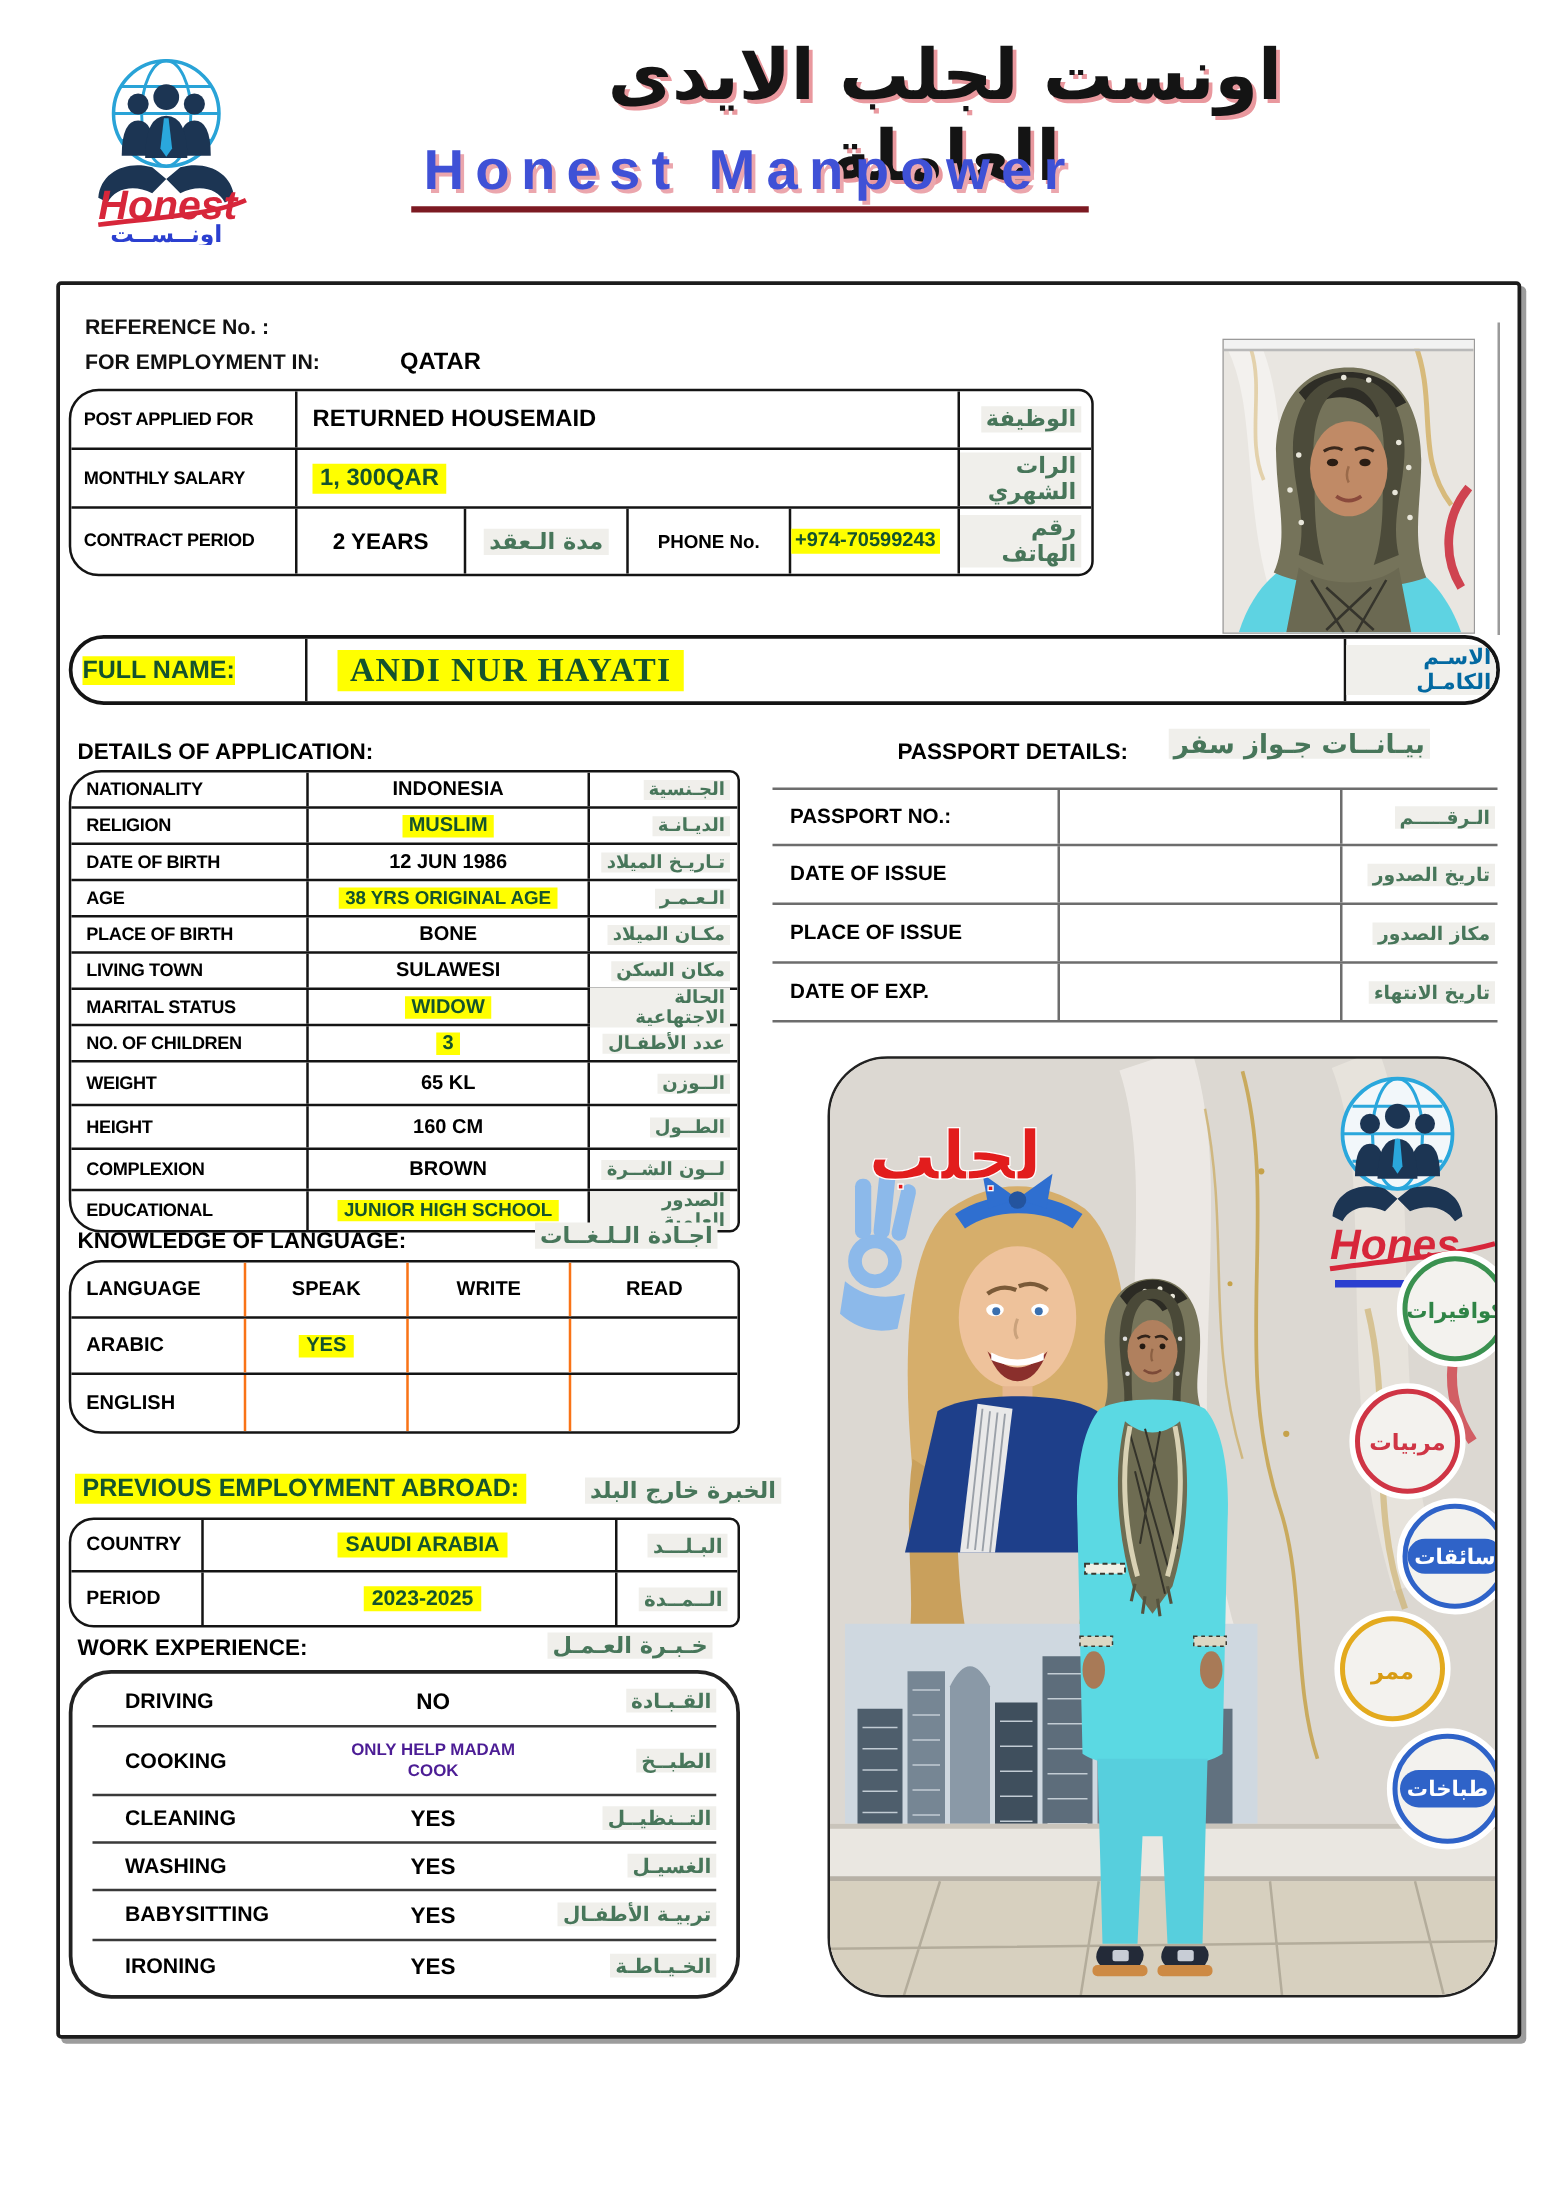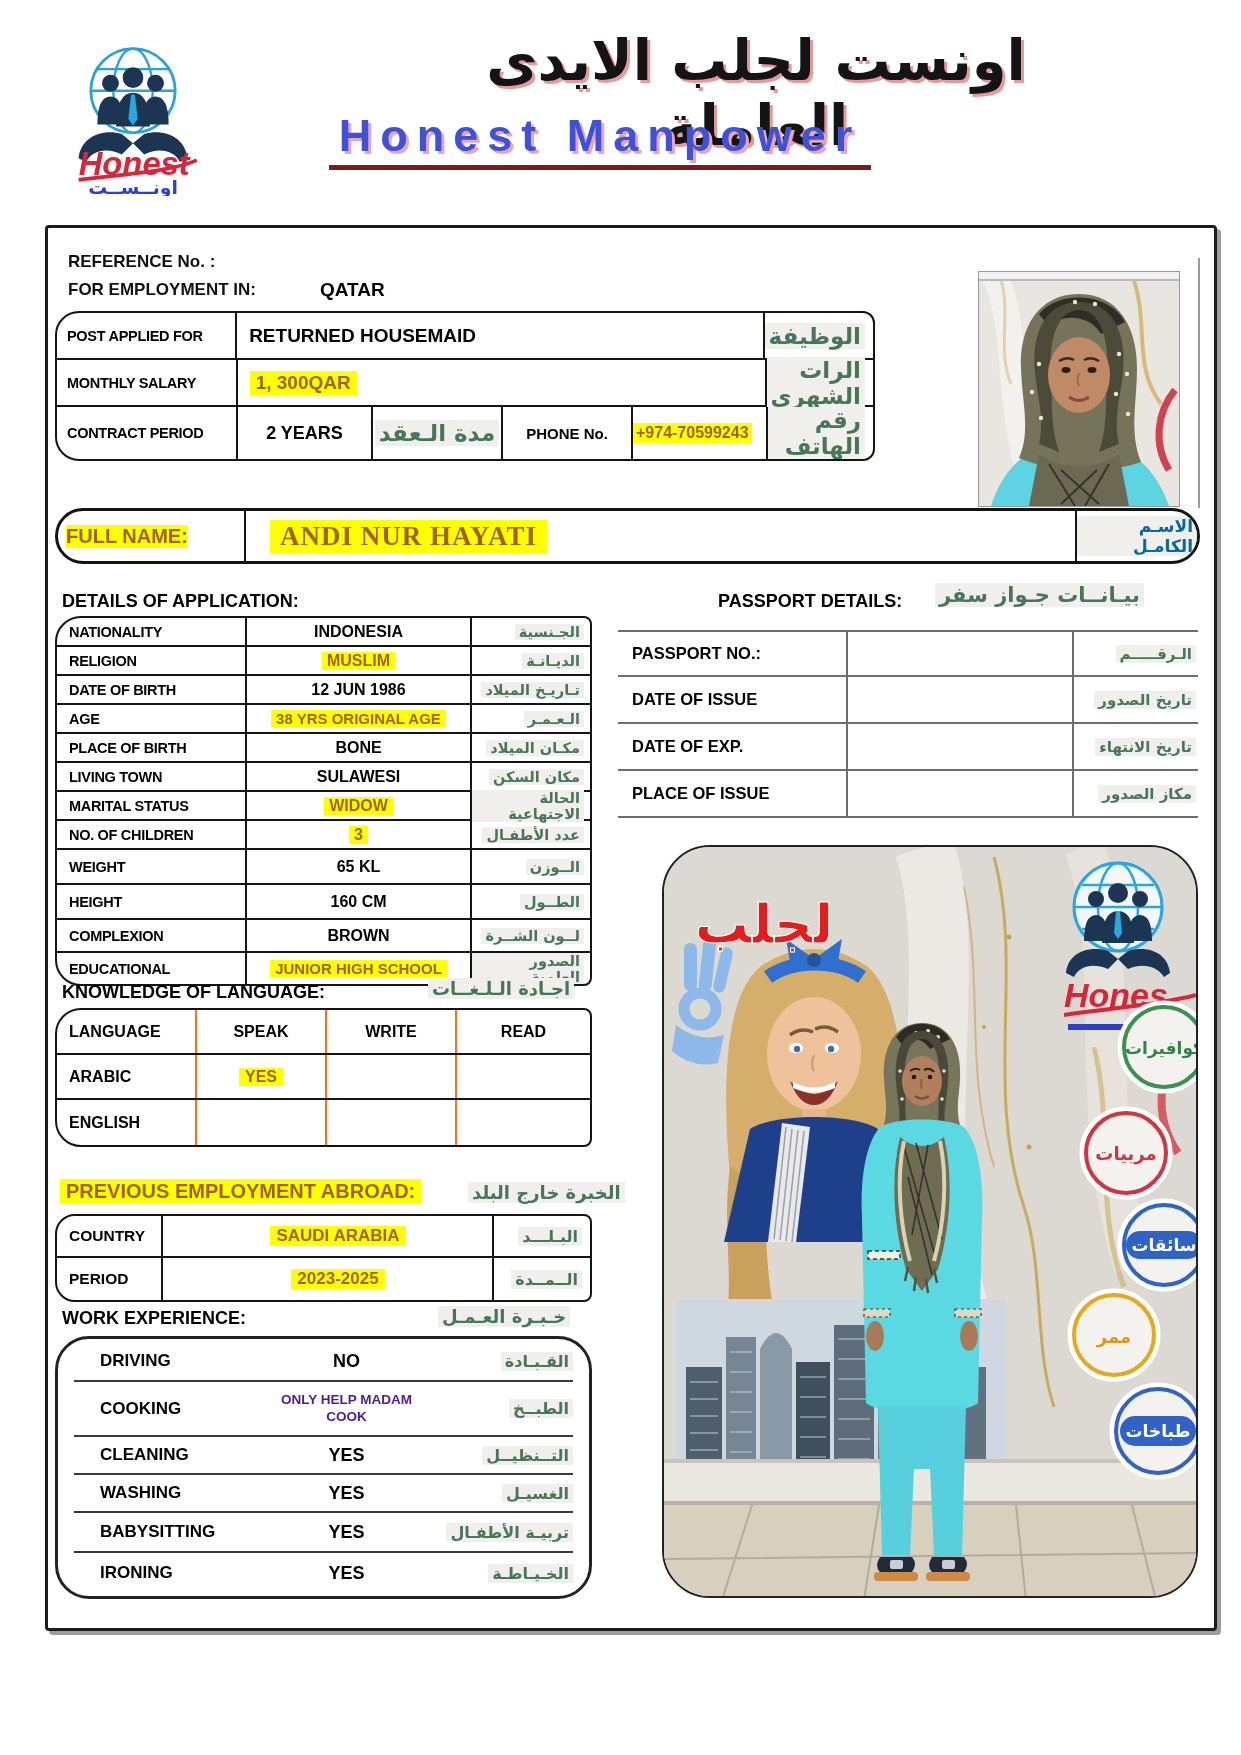--- a/index.html
+++ b/index.html
@@ -1,41 +1,41 @@
 <!DOCTYPE html>
 <html><head>
 <meta charset="utf-8">
 <style>
   * { box-sizing: border-box; margin: 0; padding: 0; }
   html,body { background:#fff; }
   body { width:1241px; height:1755px; position:relative; font-family:"Liberation Sans",sans-serif; overflow:hidden; }
   .abs { position:absolute; }
   .b { font-weight:bold; }
   .hl { background:#ffff00; }
-  .redt { color:#a16207; }
+  .redt { color:#14532d; }
   .ag { font-family:"DejaVu Sans",sans-serif; color:#47765a; font-weight:bold; background:#f0efeb; padding:0 4px; direction:rtl; unicode-bidi:embed; }
   
   .title-ar { left:400px; top:28px; width:712px; text-align:center; font-family:"DejaVu Sans",sans-serif;
               font-size:56px; font-weight:bold; color:#141414; text-shadow:3px 3px 0 #e9989e; direction:rtl; }
   .title-en-wrap { left:170px; top:110px; width:860px; text-align:center; }
   .title-en-wrap span { display:inline-block; font-size:45px; font-weight:bold; letter-spacing:9px; color:#3f51d6;
               text-shadow:3px 3px 0 #eba6ad; border-bottom:5px solid #7c1a22; padding:0 10px 3px; }
   
   .outer { left:45px; top:225px; width:1172px; height:1406px; border:3px solid #1c1c1c; border-radius:4px;
            box-shadow:4px 4px 0 #9c9c9c; background:#fff; }
   .lbl17 { font-size:17px; font-weight:bold; color:#111; }
   
   .job-table { left:55px; top:311px; width:820px; border:2.5px solid #141414; border-radius:24px 12px 12px 24px; overflow:hidden; background:#fff; }
   .jt-row { display:flex; height:47px; border-bottom:2px solid #141414; align-items:stretch; }
   .jt-row.last { height:52px; border-bottom:none; }
   .jt-cell { display:flex; align-items:center; border-right:2px solid #141414; }
   .jt-label { width:181px; padding-left:10px; font-size:14.5px; font-weight:bold; letter-spacing:-0.3px; }
   .jt-value { width:530px; padding-left:12px; font-size:19px; font-weight:bold; }
   .jt-ar { flex:1; border-right:none; justify-content:flex-end; padding-right:8px; }
-  .jt-ar .ag, .jt-arc .ag { font-size:23px; }
+  .jt-ar .ag, .jt-arc .ag { font-size:18px; }
   .jt-arc { justify-content:center; }
   
   .fullname { left:55px; top:508px; width:1145px; height:56px; border:3px solid #141414; border-radius:28px; display:flex; overflow:hidden; background:#fff; }
   .fn-label { width:188px; border-right:2px solid #141414; display:flex; align-items:center; padding-left:8px; }
   .fn-label span { font-size:20px; font-weight:bold; }
   .fn-value { flex:1; display:flex; align-items:center; padding-left:24px; border-right:2px solid #141414; }
   .fn-value span { font-family:"Liberation Serif",serif; font-size:27px; font-weight:bold; letter-spacing:1px; padding:1px 10px; }
   .fn-ar { width:120px; display:flex; align-items:center; justify-content:center; }
   .fn-ar .ag { font-size:17px; color:#0369a1; }
   
@@ -330,31 +330,31 @@
         </div>
     </div>
     <div class="pt-row">
       <div class="pt-label">DATE OF ISSUE</div>
       <div class="pt-blank"></div>
       <div class="pt-ar">
           <span class="ag">تاريخ الصدور</span>
         </div>
     </div>
     <div class="pt-row">
+      <div class="pt-label">PLACE OF ISSUE</div>
+      <div class="pt-blank"></div>
+      <div class="pt-ar">
+          <span class="ag">مكاز الصدور</span>
+        </div>
+    </div>
+    <div class="pt-row">
       <div class="pt-label">DATE OF EXP.</div>
       <div class="pt-blank"></div>
       <div class="pt-ar">
           <span class="ag">تاريخ الانتهاء</span>
-        </div>
-    </div>
-    <div class="pt-row">
-      <div class="pt-label">PLACE OF ISSUE</div>
-      <div class="pt-blank"></div>
-      <div class="pt-ar">
-          <span class="ag">مكاز الصدور</span>
         </div>
     </div>
   </div>
 
   <div class="abs" style="left:62px; top:982px; font-size:18px; font-weight:bold;">KNOWLEDGE OF LANGUAGE:</div>
   <div class="abs" style="left:428px; top:978px;"><span class="ag" style="font-size:18px;">اجـادة الـلـغــات</span></div>
 
   <div class="abs lang-table">
     <div class="lt-row">
       <div class="lt-c lt-c1">LANGUAGE</div>

